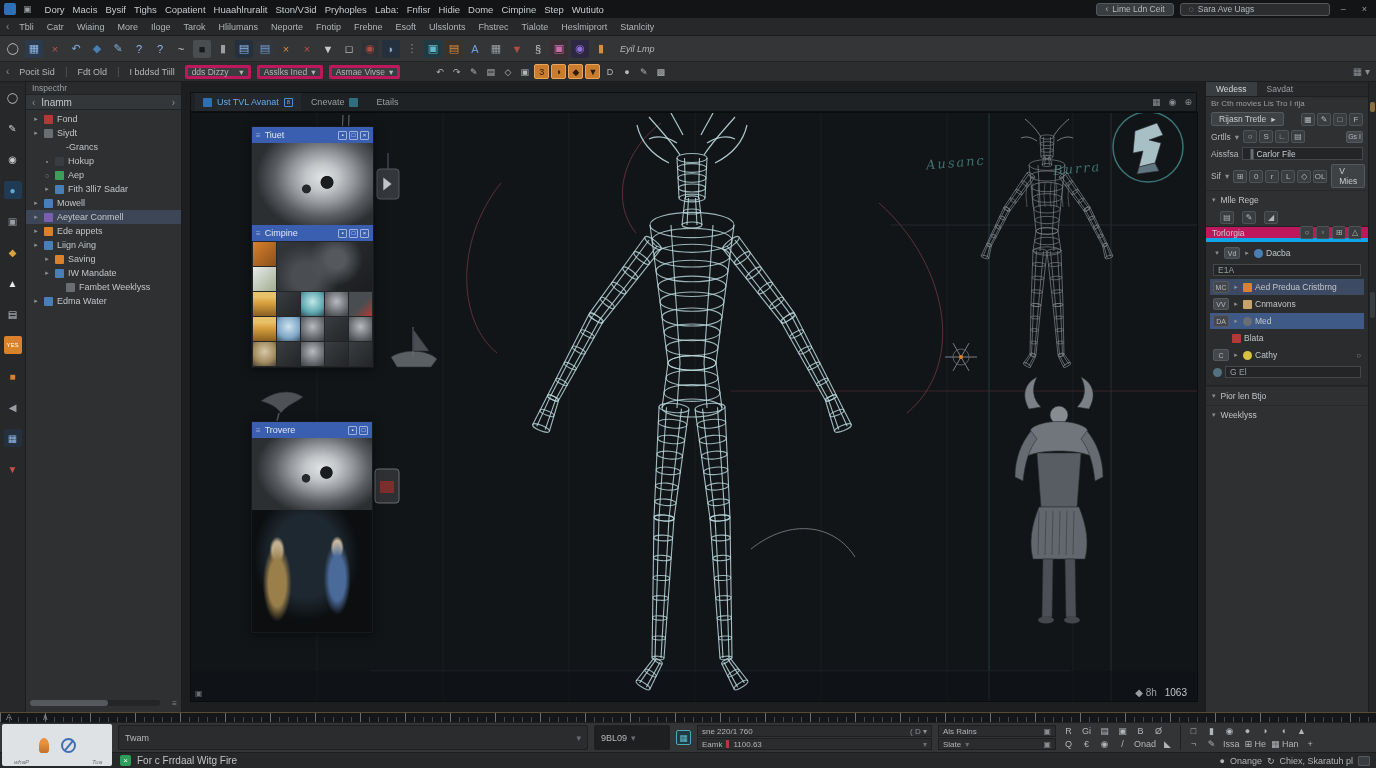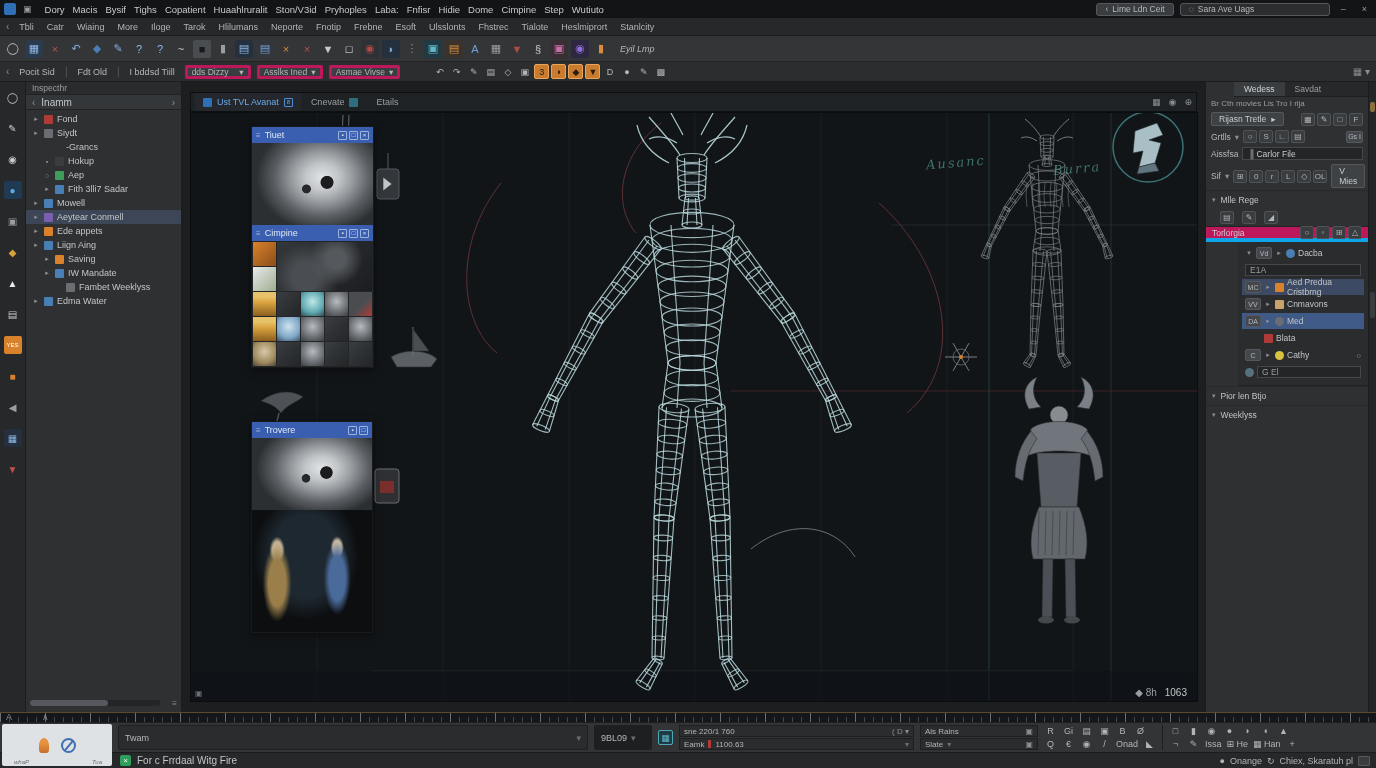--- a/index.html
+++ b/index.html
@@ -109,34 +109,34 @@
   .t-tan{background:radial-gradient(circle at 50% 40%, #d8c8a8, #a08a5f 60%, #4a4236);}
   .charsimg{height:122px;background:
     radial-gradient(ellipse 16% 42% at 21% 60%, #9a7f4a 0 45%, transparent 75%),
     radial-gradient(ellipse 8% 14% at 21% 33%, #c2b090 0 50%, transparent 80%),
     radial-gradient(ellipse 15% 40% at 71% 56%, #4a6a9a 0 45%, transparent 75%),
     radial-gradient(ellipse 7% 12% at 71% 31%, #c8b8a0 0 50%, transparent 80%),
     radial-gradient(ellipse 52% 62% at 45% 38%, #1e2830 0 55%, transparent 85%),#0c0e10;}
 
   
   #rightpanel{width:163px;background:#2e3032;border-left:1px solid #1a1c1e;font-size:8.5px;}
-  #rp-tabs{display:flex;height:15px;background:#26282a;border-bottom:1px solid #1d1f21;margin-left:28px;}
+  #rp-tabs{display:flex;height:15px;background:#26282a;border-bottom:1px solid #1d1f21;}
   .rp-tab{padding:0 10px;display:flex;align-items:center;color:#9a9ea2;}
   .rp-tab.active{background:#3a3d40;color:#d2d5d7;}
   .rp-row{display:flex;align-items:center;gap:4px;padding:2px 5px;color:#b5b8ba;}
   .rp-btn{background:#3f4245;border:1px solid #55595e;border-radius:2px;padding:1px 7px;color:#c8cbcd;display:flex;gap:5px;align-items:center;}
   .rp-mini{width:14px;height:13px;background:#3a3d40;border:1px solid #505356;border-radius:2px;
     display:flex;align-items:center;justify-content:center;color:#b2b5b7;font-size:8px;flex:none;}
   .rp-field{flex:1;background:#232527;border:1px solid #44484c;height:13px;display:flex;align-items:center;padding:0 4px;color:#c8cbcd;gap:3px;}
   .rp-sec{display:flex;align-items:center;gap:5px;padding:4px 6px;color:#c2c5c7;border-top:1px solid #26282a;}
   .rp-sec .car{font-size:7px;color:#8a8e92;}
   #rp-stackhead{display:flex;align-items:center;height:16px;background:#be185d;border-top:1px solid #202224;
     border-bottom:4px solid #0ea5e9;padding:0 6px;gap:3px;color:#c8cbcd;}
   #rp-stackhead .sp{margin-left:auto;display:flex;gap:2px;}
-  #stack{background:#2a2c2e;border-bottom:1px solid #202224;padding:2px 2px 4px 2px;margin-left:32px;}
+  #stack{background:#2a2c2e;border-bottom:1px solid #202224;padding:2px 2px 4px 2px;}
   .srow{height:16px;display:flex;align-items:center;gap:3px;padding:0 3px;color:#c2c5c7;margin:1px 2px;}
   .srow.selected{background:#3d4a63;}
   .srow.strong{background:#3f5a86;}
   .sbadge{min-width:16px;height:12px;background:#44484c;border:1px solid #55595e;border-radius:2px;
     font-size:7px;color:#b5b8ba;display:flex;align-items:center;justify-content:center;padding:0 1px;flex:none;}
   .sfield{flex:1;background:#232527;border:1px solid #44484c;height:12px;display:flex;align-items:center;padding:0 4px;color:#9a9ea2;}
   .sright{margin-left:auto;color:#8a8e92;font-size:8px;}
 
   #rightedge{width:8px;background:#232527;border-left:1px solid #1a1c1e;position:relative;}
   #rightedge .mark{position:absolute;left:1px;width:5px;height:26px;background:#3a3d40;top:210px;border-radius:2px;}
@@ -152,21 +152,21 @@
     display:flex;align-items:center;justify-content:center;gap:12px;z-index:5;}
   #cornerbox .cb-top{position:absolute;top:-12px;left:4px;color:#8a8e92;font-size:9px;letter-spacing:14px;}
   .c-person{width:10px;height:15px;background:linear-gradient(180deg,#e8923f 35%,#c2702a);border-radius:50% 50% 25% 25%;}
   .c-compass{width:15px;height:15px;border-radius:50%;border:2px solid #3f6fb5;position:relative;}
   .c-compass::after{content:"";position:absolute;left:5px;top:-1px;width:1.5px;height:13px;background:#3f6fb5;transform:rotate(40deg);}
   .cb-lbl{position:absolute;bottom:1px;font-size:6px;color:#6a6e73;font-style:italic;}
   .cb-lbl.l1{left:12px;} .cb-lbl.l2{right:10px;}
   .inputbar{background:#2a2c2e;border:1px solid #1d1f21;border-radius:2px;display:flex;align-items:center;
     padding:0 6px;color:#b5b8ba;font-size:9px;gap:4px;}
   #namefield{width:470px;gap:47px;}
-  #framesel{width:58px;background:#1d1f21;justify-content:flex-start;}
+  #framesel{width:76px;background:#1d1f21;justify-content:flex-start;}
   .cb-check{width:15px;height:15px;background:#1f3a42;border:1px solid #4fa8b8;border-radius:2px;color:#5fb8c8;
     font-size:9px;display:flex;align-items:center;justify-content:center;align-self:center;}
   .stackpair{display:flex;flex-direction:column;gap:1px;justify-content:center;}
   .sp-row{height:12px;background:#2a2c2e;border:1px solid #1d1f21;display:flex;align-items:center;gap:4px;
     padding:0 4px;color:#b2b5b7;font-size:8px;}
   .sp-row .redmark{width:3px;height:8px;background:#b03a37;}
   .icogrid{display:flex;flex-direction:column;gap:1px;justify-content:center;}
   .icorow{display:flex;gap:5px;align-items:center;height:12px;color:#b2b5b7;font-size:8.5px;}
   .bico{min-width:13px;height:12px;display:inline-flex;align-items:center;justify-content:center;color:#b2b5b7;font-size:9px;}
   #statusbar{height:16px;background:#26282a;display:flex;align-items:center;padding:0 6px 0 120px;gap:6px;border-top:1px solid #1a1c1e;}

